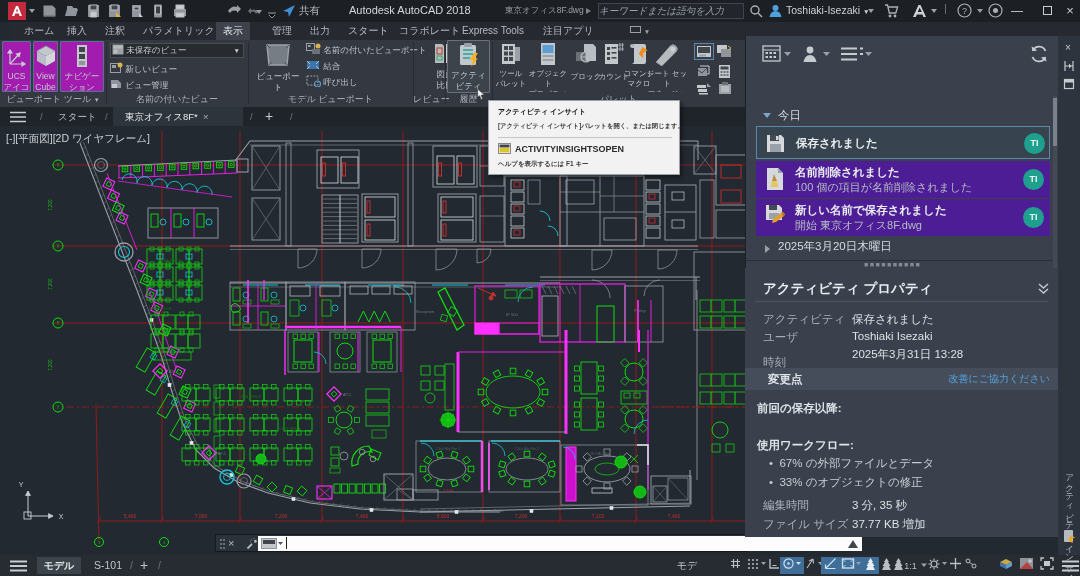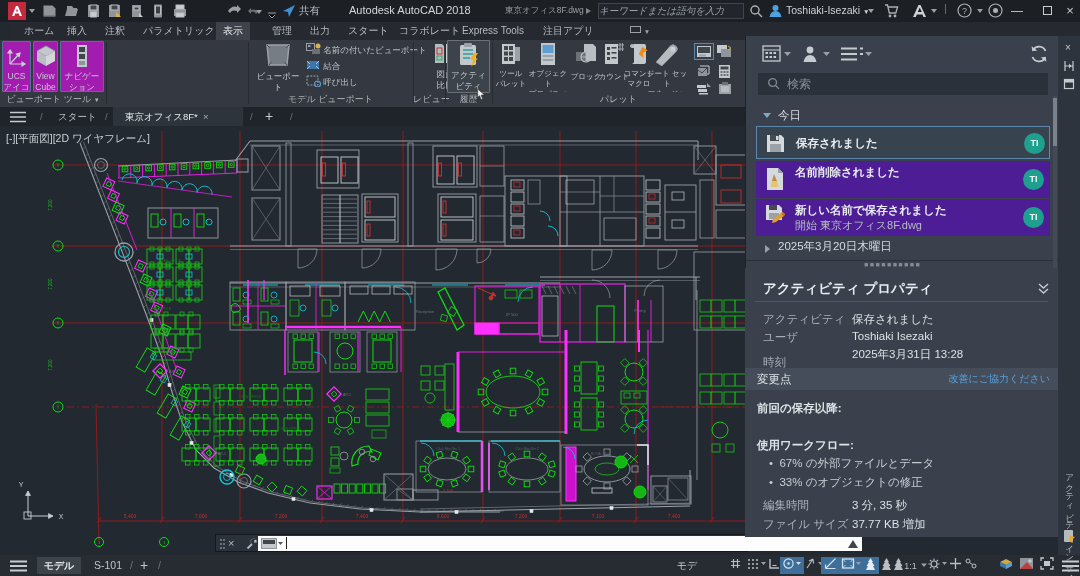--- a/index.html
+++ b/index.html
@@ -187,20 +187,40 @@
             <rect x="5" y="3" width="6" height="5" fill="#41464d"></rect>
             <rect x="5" y="10" width="6" height="5" fill="#41464d"></rect>
             <rect x="5" y="17" width="6" height="4" fill="#8f959b"></rect>
           </svg>
       <div>ナビゲーション<br>バー</div>
     </div>
     <div class="plabel">ビューポート ツール <span style="font-size:6px">▼</span></div>
   </div>
   <div class="sep" style="left:106px"></div>
 
+  <div class="panel" style="left:106px;width:142px">
+    <div style="position:absolute;left:4px;top:3px;width:134px;height:15px;background:#272b30;border:1px solid #4a4f55;color:#c6cbd0;font-size:8.5px;line-height:13px">
+      <svg width="12" height="11" viewBox="0 0 12 11" style="vertical-align:-2px;margin-left:1px">
+            <rect x="0.5" y="0.5" width="11" height="10" fill="#9aa0a5"></rect>
+            <rect x="1.5" y="1.5" width="9" height="3" fill="#b6bbc0"></rect>
+            <rect x="1.5" y="5.5" width="4" height="4" fill="#b6bbc0"></rect>
+          </svg>
+      未保存のビュー<span style="position:absolute;right:3px;top:0;font-size:6.5px">▼</span>
+    </div>
+    <div class="rowbtn" style="left:4px;top:22px"><svg width="13" height="12" viewBox="0 0 13 12" style="vertical-align:-2px">
+            <rect x="0.5" y="1.5" width="10" height="9" fill="none" stroke="#9aa0a5"></rect>
+            <rect x="2" y="3" width="4" height="3" fill="#9aa0a5"></rect>
+            <circle cx="10" cy="3" r="2.5" fill="#d8b24a"></circle>
+          </svg> 新しいビュー</div>
+    <div class="rowbtn" style="left:4px;top:38px"><svg width="13" height="12" viewBox="0 0 13 12" style="vertical-align:-2px">
+            <path d="M1 2 h7 l3 3 v5 h-10 Z" fill="#8f959b"></path>
+            <rect x="2" y="6" width="5" height="4" fill="#c5c9cd"></rect>
+          </svg> ビュー管理</div>
+    <div class="plabel">名前の付いたビュー</div>
+  </div>
   <div class="sep" style="left:248px"></div>
 
   <div class="panel" style="left:248px;width:165px">
     <div class="rbtn" style="left:8px;top:1px;width:44px;height:51px">
       <svg width="30" height="26" viewBox="0 0 30 26" style="margin-top:1px">
             <path d="M4 3 L26 3 L24 23 L6 23 Z" fill="#777d84" stroke="#9ba1a8" stroke-width="1.5"></path>
             <path d="M4 3 l3 3 M26 3 l-3 3 M24 23 l-2.5 -3 M6 23 l2.5 -3" stroke="#4a4f55" stroke-width="1"></path>
           </svg>
       <div>ビューポート<br>環境設定 </div>
     </div>
@@ -1351,24 +1371,20 @@
         <path d="M26 8 l3.5 4 3.5-4" fill="#9aa0a5"></path>
       </svg>
   <svg class="abs" style="left:283px;top:8px" width="20" height="20" viewBox="0 0 20 20">
         <g fill="none" stroke="#c6cbd0" stroke-width="1.8">
           <path d="M16.5 7 A7 7 0 0 0 4 6"></path>
           <path d="M3.5 13 A7 7 0 0 0 16 14"></path>
         </g>
         <path d="M3 2 v5 h5 Z" fill="#c6cbd0" transform="rotate(-8 5 5)"></path>
         <path d="M17 18 v-5 h-5 Z" fill="#c6cbd0" transform="rotate(-8 15 15)"></path>
       </svg>
-  <div id="rsearch"><svg width="13" height="13" viewBox="0 0 14 14" style="vertical-align:-2px;margin:0 7px 0 9px">
-          <circle cx="6" cy="6" r="4.2" fill="none" stroke="#828a93" stroke-width="1.4"></circle>
-          <path d="M9.2 9.2 l3.6 3.6" stroke="#828a93" stroke-width="1.4"></path>
-        </svg>検索</div>
 
   <div class="abs" style="left:17px;top:77px;width:0;height:0;border-left:4px solid transparent;border-right:4px solid transparent;border-top:5px solid #7fa8c8"></div>
   <div class="abs" style="left:32px;top:72px;color:#d6dbe0;font-size:11.5px">今日</div>
 
 <div class="feeditem sel" style="top:90px;height:33px">
   <svg class="abs" style="left:8px;top:6px" width="21" height="21" viewBox="0 0 21 21">
           <path d="M2 2 h14 l3 3 v14 h-17 Z" fill="#d5d9dd"></path>
           <rect x="5" y="2" width="9" height="6" fill="#454b52"></rect>
           <rect x="11" y="3" width="2.5" height="4" fill="#d5d9dd"></rect>
           <rect x="5" y="11" width="11" height="8" fill="#9aa1a8"></rect>
@@ -1377,20 +1393,21 @@
   <div class="ti" style="left:267px;top:6px">TI</div>
 </div>
 <div class="feeditem" style="top:125px;height:37px">
   <svg class="abs" style="left:9px;top:6px" width="20" height="24" viewBox="0 0 20 24">
           <path d="M2 1 h11 l5 5 v17 h-16 Z" fill="#d5d9dd"></path>
           <path d="M13 1 l5 5 h-5 Z" fill="#9aa1a8"></path>
           <path d="M9 7 l3 7 h-5 Z" fill="#b98e3f"></path>
           <path d="M7 14 h5 l1.5 6 h-8 Z" fill="#e4c66a"></path>
         </svg>
   <div class="abs ft1" style="left:39px;top:4px">名前削除されました</div>
+  <div class="abs ft2" style="left:39px;top:19px">100 個の項目が名前削除されました</div>
   <div class="ti" style="left:267px;top:8px">TI</div>
 </div>
 <div class="feeditem" style="top:163px;height:37px">
   <svg class="abs" style="left:8px;top:5px" width="21" height="22" viewBox="0 0 21 22">
           <path d="M2 1 h13 l3 3 v12 h-16 Z" fill="#d5d9dd"></path>
           <rect x="5" y="1" width="8" height="5" fill="#454b52"></rect>
           <rect x="5" y="9" width="10" height="6" fill="#9aa1a8"></rect>
           <path d="M9 15 l8 -6 3 3 -8 6 -4 1 Z" fill="#e0a030"></path>
           <path d="M17 9 l3 3 1.5-1.5 -3-3 Z" fill="#c87820"></path>
         </svg>
@@ -1418,21 +1435,21 @@
         </g>
       </svg>
   <div class="abs" style="left:10px;top:33px;width:293px;height:1px;background:#4d5560"></div>
   <div class="prow plab" style="left:18px;top:44px">アクティビティ</div>
       <div class="prow pval" style="left:107px;top:44px">保存されました</div>
   <div class="prow plab" style="left:18px;top:62px">ユーザ</div>
       <div class="prow pval" style="left:107px;top:62px">Toshiaki Isezaki</div>
   <div class="prow plab" style="left:18px;top:87px">時刻</div>
       <div class="prow pval" style="left:107px;top:79px">2025年3月31日 13:28</div>
   <div class="abs" style="left:0;top:100px;width:313px;height:22px;background:#454d5a"></div>
-  <div class="prow" style="left:12px;top:104px;font-weight:normal;color:#dfe4e8">変更点</div>
+  <div class="prow" style="left:23px;top:104px;font-weight:bold;color:#dfe4e8">変更点</div>
   <div class="prow" style="right:8px;top:104px;color:#56a0dc;font-size:10px">改善にご協力ください</div>
   <div class="prow" style="left:12px;top:133px;font-weight:bold;color:#dfe4e8">前回の保存以降:</div>
   <div class="prow" style="left:12px;top:170px;font-weight:bold;color:#dfe4e8">使用ワークフロー:</div>
   <div class="prow" style="left:24px;top:188px;color:#c9cfd5">•&nbsp; 67% の外部ファイルとデータ</div>
   <div class="prow" style="left:24px;top:207px;color:#c9cfd5">•&nbsp; 33% のオブジェクトの修正</div>
   <div class="prow plab" style="left:18px;top:230px">編集時間</div>
       <div class="prow pval" style="left:107px;top:230px">3 分, 35 秒</div>
   <div class="prow plab" style="left:18px;top:249px">ファイル サイズ</div>
       <div class="prow pval" style="left:107px;top:249px">37.77 KB 増加</div>
 </div>
@@ -1447,14 +1464,26 @@
         <rect x="1.5" y="1.5" width="9" height="9" fill="none" stroke="#c6cbd0" stroke-width="1.2"></rect>
         <rect x="1.5" y="1.5" width="9" height="3" fill="#c6cbd0"></rect>
       </svg>
   <div class="abs" style="left:6px;top:432px;width:11px;height:110px;color:#b4bac0;font-size:8.5px;writing-mode:vertical-rl;line-height:11px;white-space:nowrap">アクティビティ インサイト</div>
   <svg class="abs" style="left:4px;top:492px" width="14" height="15" viewBox="0 0 14 15">
         <rect x="2" y="2" width="9" height="12" rx="1" fill="#b6bbc0"></rect>
         <path d="M8 8 l5 1 -3.2 2.8 1 3.6 -4-3 Z" fill="#f0a817"></path>
       </svg>
 </div>
 
+<div id="tooltip">
+  <div class="abs" style="left:9px;top:6px;font-weight:bold;font-size:7px;color:#111">アクティビティ インサイト</div>
+  <div class="abs" style="left:9px;top:21px;white-space:nowrap;font-weight:bold;color:#3a3a3a">[アクティビティ インサイト]パレットを開く、または閉じます。</div>
+  <div class="abs" style="left:9px;top:36px;width:174px;height:1px;background:#c3c6c9"></div>
+  <svg class="abs" style="left:9px;top:42px" width="13" height="11" viewBox="0 0 13 11">
+        <rect x="0.5" y="0.5" width="12" height="10" fill="#fff" stroke="#888"></rect>
+        <rect x="1.5" y="5" width="10" height="4.5" fill="#d8c430"></rect>
+        <rect x="1.5" y="1.5" width="10" height="3" fill="#444"></rect>
+      </svg>
+  <div class="abs" style="left:26px;top:43px;font-weight:bold;font-size:9px">ACTIVITYINSIGHTSOPEN</div>
+  <div class="abs" style="left:9px;top:59px;font-size:6.5px;font-weight:bold;color:#3a3a3a">ヘルプを表示するには F1 キー</div>
+</div>
 
 </div>
 
 </body></html>

